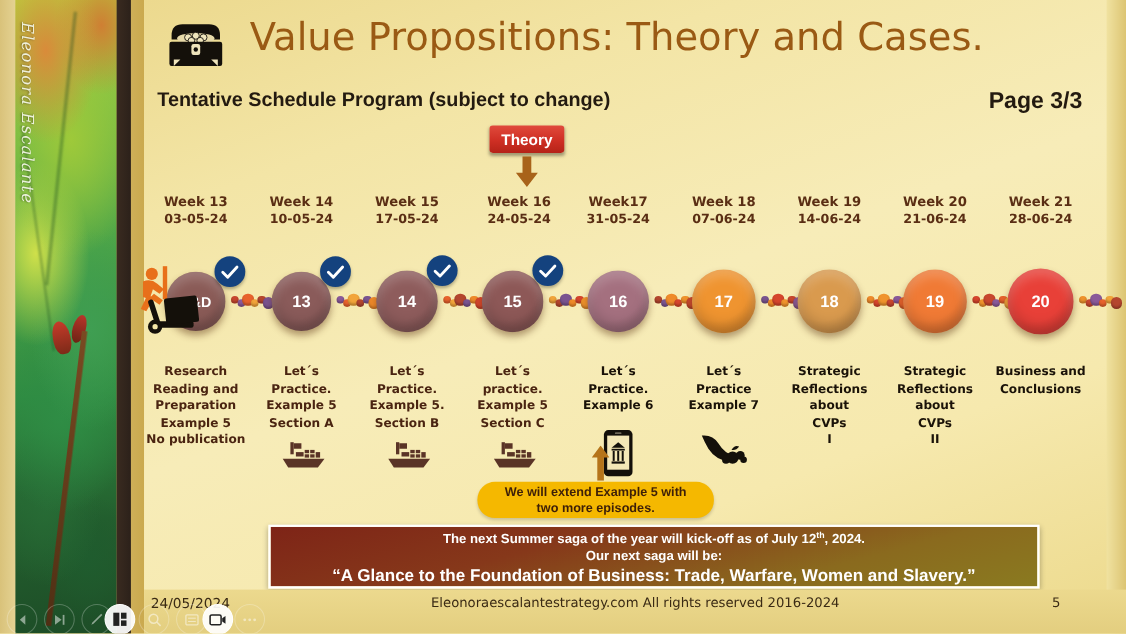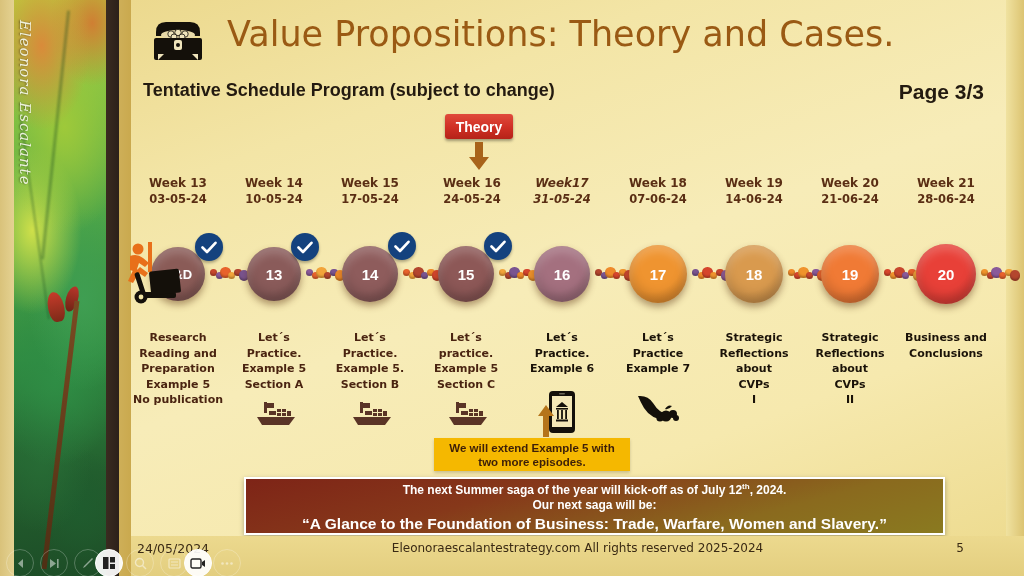--- a/index.html
+++ b/index.html
@@ -76,23 +76,23 @@
   .check svg{display:block;}
 
   .desc{position:absolute;top:330px;width:108px;text-align:center;
     font-size:11px;font-weight:bold;line-height:15.5px;color:#4a2411;
     font-family:"DejaVu Sans",sans-serif;}
   .desc.dark{color:#1a1208;}
 
   .icon-under{position:absolute;}
 
   
-  .yellow-box{position:absolute;left:303px;top:438px;width:196px;height:33px;
+  .yellow-box{position:absolute;left:303px;top:438px;width:215px;height:33px;
     background:#f5b800;display:flex;align-items:center;justify-content:center;text-align:center;
-    box-shadow:0 2px 3px rgba(0,0,0,.18);}
+    box-shadow:0 2px 3px rgba(0,0,0,.18);border-radius:16px;}
   .yellow-box div{font-size:11.5px;font-weight:bold;color:#3d1f08;line-height:14px;}
   .up-arrow{position:absolute;left:407px;top:405px;width:16px;height:32px;}
 
   .banner{position:absolute;left:113px;top:477px;width:697px;height:54px;
     background:linear-gradient(165deg,#7e2417 0%,#86381a 35%,#8a6a1e 72%,#8a7a20 100%);
     border:2px solid #ffffff;display:flex;flex-direction:column;
     align-items:center;justify-content:center;box-shadow:0 2px 5px rgba(0,0,0,.3);}
   .banner .l1{font-size:12px;font-weight:bold;color:#fff;line-height:16px;}
   .banner .l2{font-size:12px;font-weight:bold;color:#fff;line-height:15px;}
   .banner .l3{font-size:15.5px;font-weight:bold;color:#fff;line-height:20px;margin-top:1px;}
@@ -349,21 +349,21 @@
   <rect x="13" y="2" width="3" height="11" fill="#5a3426"></rect>
   <path d="M16 3 h7 v5 h-7z" fill="#5a3426"></path>
   <rect x="18" y="11" width="7" height="4" fill="#5a3426"></rect>
   <rect x="26" y="9" width="4" height="3" fill="#5a3426"></rect>
             <rect x="31" y="9" width="4" height="3" fill="#5a3426"></rect>
   <rect x="26" y="13" width="4" height="3" fill="#5a3426"></rect>
             <rect x="31" y="13" width="4" height="3" fill="#5a3426"></rect>
   <rect x="36" y="11" width="4" height="5" fill="#5a3426"></rect>
   <path d="M6 17 H44 L38 25 H11 Z" fill="#5a3426"></path>
 </svg></div>
-        <div class="col" style="left: 381px; font-style: italic;">
+        <div class="col" style="left: 381px;">
           <div class="wk">Week17</div>
           <div class="wkdate">31-05-24</div>
         </div>
         <div class="node" style="left: 403px; top: 246px; width: 56px; height: 56px; background: radial-gradient(circle at 38% 28%, rgb(164, 112, 127) 0%, rgb(164, 112, 127) 55%, rgba(0, 0, 0, 0.22) 100%), rgb(164, 112, 127); font-size: 15px;">16</div>
         <div class="desc dark" style="left: 377px;">
           <div>Let´s</div>
           <div>Practice.</div>
           <div>Example 6</div>
         </div>
         <div class="icon-under" style="left: 416px; top: 390px;"><svg viewBox="0 0 30 44" width="30" height="44">
@@ -445,21 +445,21 @@
     <div class="banner">
       <div class="l1">
         <span>The next Summer saga of the year will kick-off as of July 12</span><sup>th</sup><span>, 2024.</span>
       </div>
       <div class="l2">Our next saga will be:</div>
       <div class="l3">“A Glance to the Foundation of Business: Trade, Warfare, Women and Slavery.”</div>
     </div>
 
     <div class="footerbar"></div>
     <div class="footer-date">24/05/2024</div>
-    <div class="footer-center">Eleonoraescalantestrategy.com  All rights reserved 2025-2024</div>
+    <div class="footer-center">Eleonoraescalantestrategy.com  All rights reserved 2016-2024</div>
     <div class="footer-page">5</div>
   </div>
 
   <div class="controls">
     <div class="ctl" style="left:6px;top:1px;">
       <svg width="11" height="11" viewBox="0 0 11 11">
           <path d="M8 1 L3 5.5 L8 10 Z" fill="#fff" opacity=".9"></path>
         </svg>
     </div>
     <div class="ctl" style="left:40px;top:1px;">

